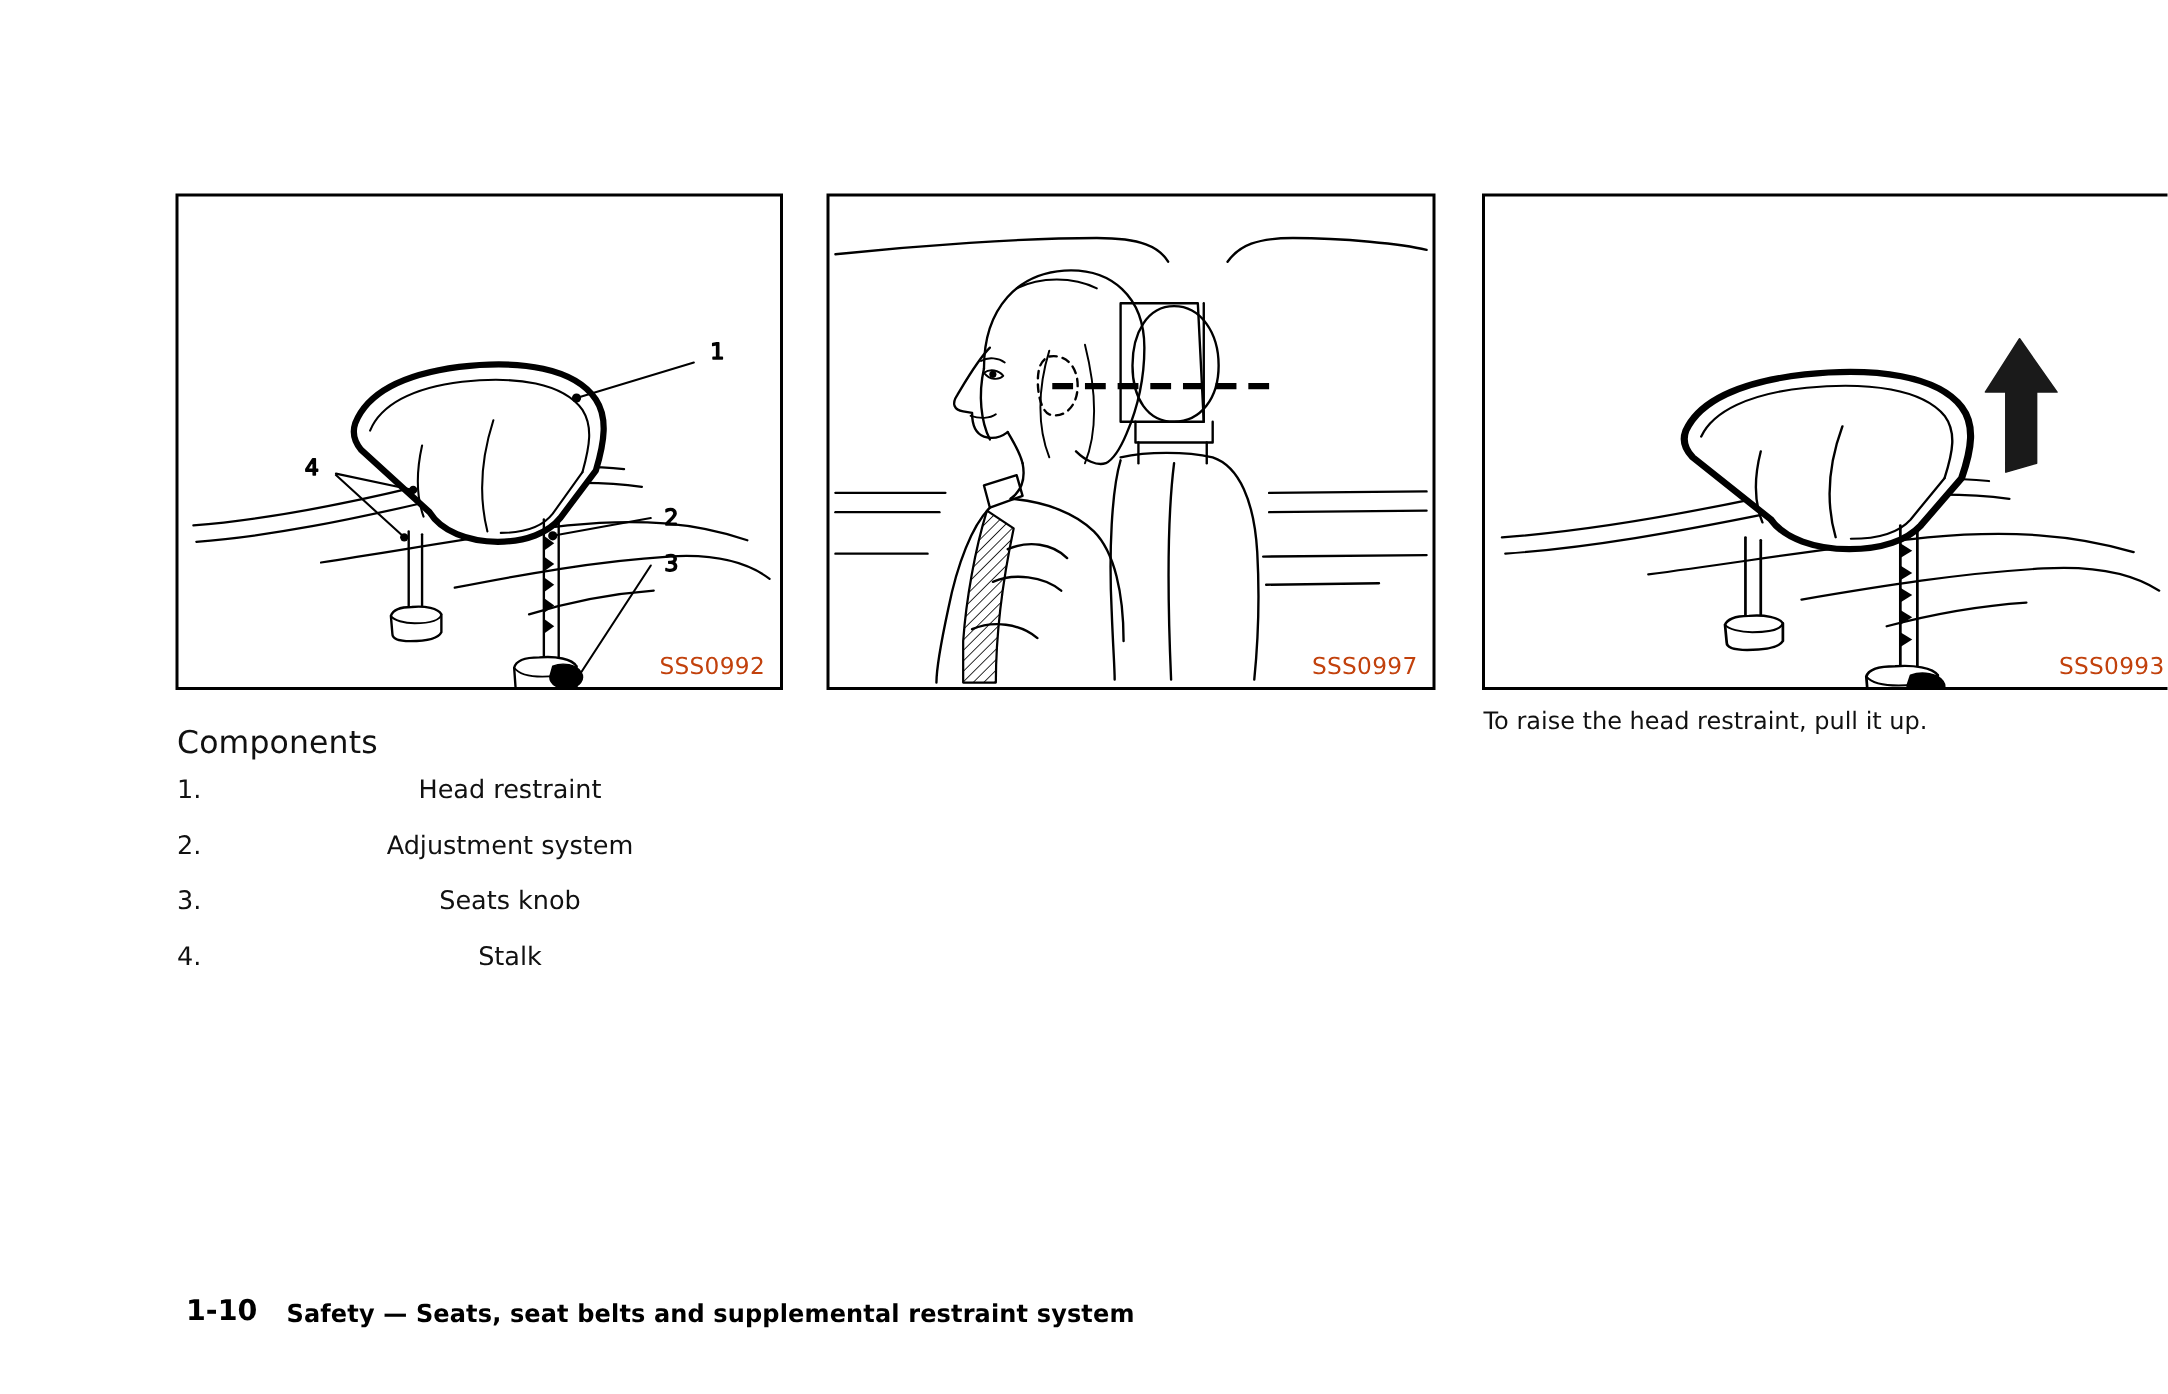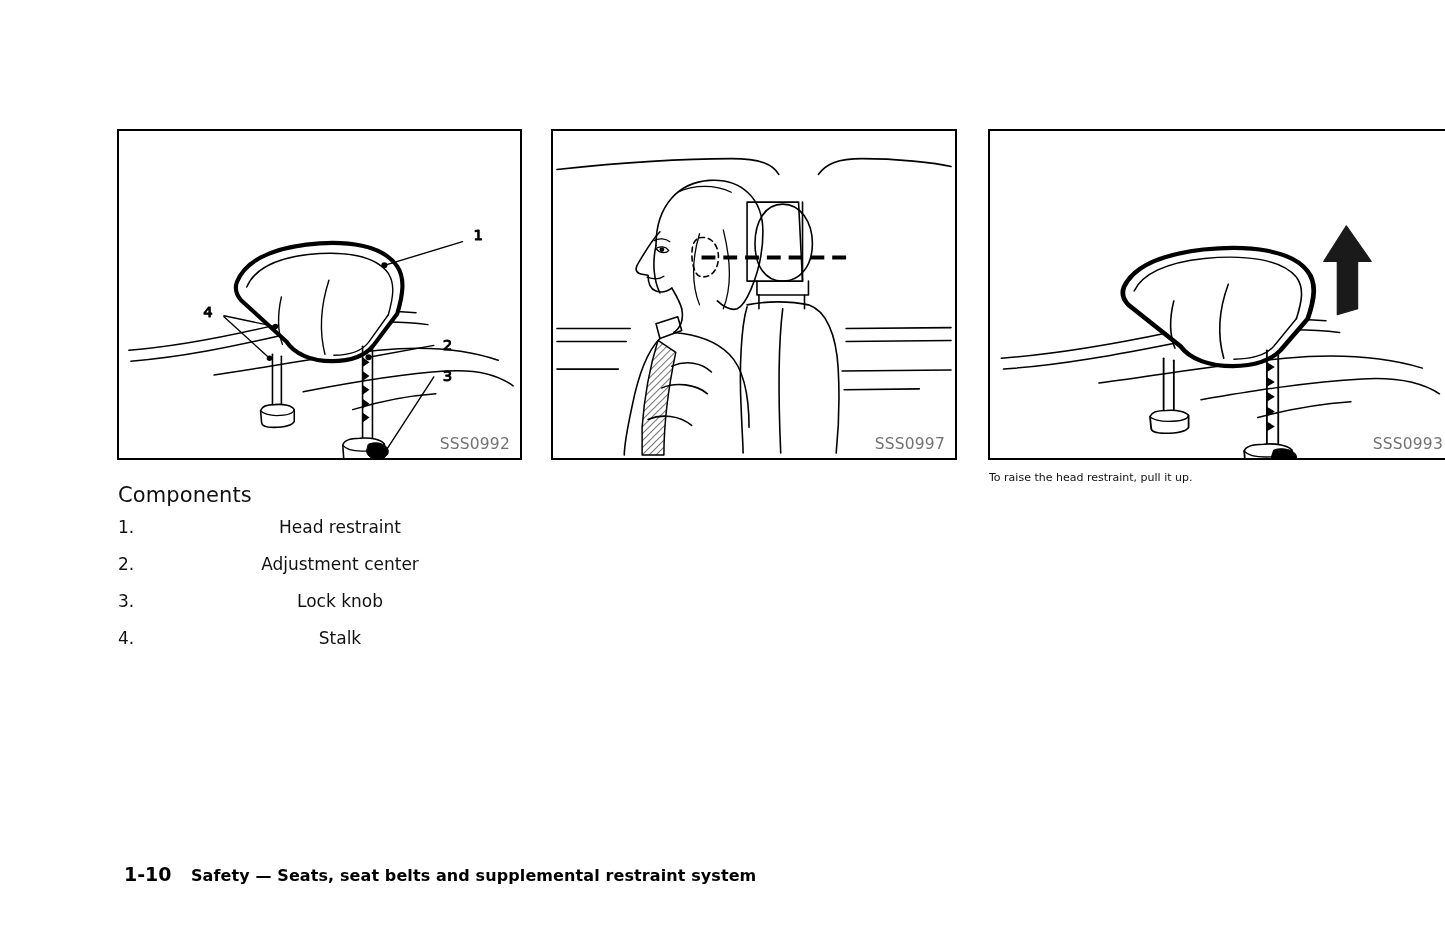--- a/index.html
+++ b/index.html
@@ -43,21 +43,21 @@
     display: block;
   }
 
   .figure-caption {
     position: absolute;
     right: 10px;
     bottom: 5px;
     font-family: "DejaVu Sans", "Liberation Sans", sans-serif;
     font-size: 15.5px;
     letter-spacing: 0.2px;
-    color: #737373;
+    color: #c2410c;
     white-space: nowrap;
   }
 
   
   .col {
     position: absolute;
     box-sizing: border-box;
   }
   #col-1 { left: 118px; top: 478px; width: 410px; }
   #col-2 { left: 553px; top: 478px; width: 408px; }
@@ -66,21 +66,21 @@
   .section-heading {
     font-size: 21px;
     font-weight: 400;
     line-height: 1.22;
     margin: 5px 0 6px 0;
     letter-spacing: 0.1px;
     color: #111;
   }
 
   .body-text {
-    font-size: 11px;
+    font-size: 16px;
     line-height: 1.42;
     margin: 0;
     color: #111;
     text-align: justify;
     text-justify: inter-word;
   }
   .body-text.no-justify { text-align: left; }
 
   ol.component-list {
     list-style: none;
@@ -361,25 +361,25 @@
 
   <div class="col" id="col-1">
     <h2 class="section-heading">Components</h2>
     <ol class="component-list">
       <li>
         <span class="num">1.</span>
         <span class="txt">Head restraint</span>
       </li>
       <li>
         <span class="num">2.</span>
-        <span class="txt">Adjustment center</span>
+        <span class="txt">Adjustment system</span>
       </li>
       <li>
         <span class="num">3.</span>
-        <span class="txt">Lock knob</span>
+        <span class="txt">Seats knob</span>
       </li>
       <li>
         <span class="num">4.</span>
         <span class="txt">Stalk</span>
       </li>
     </ol>
   </div>
 
 
   <div class="col" id="col-3">

